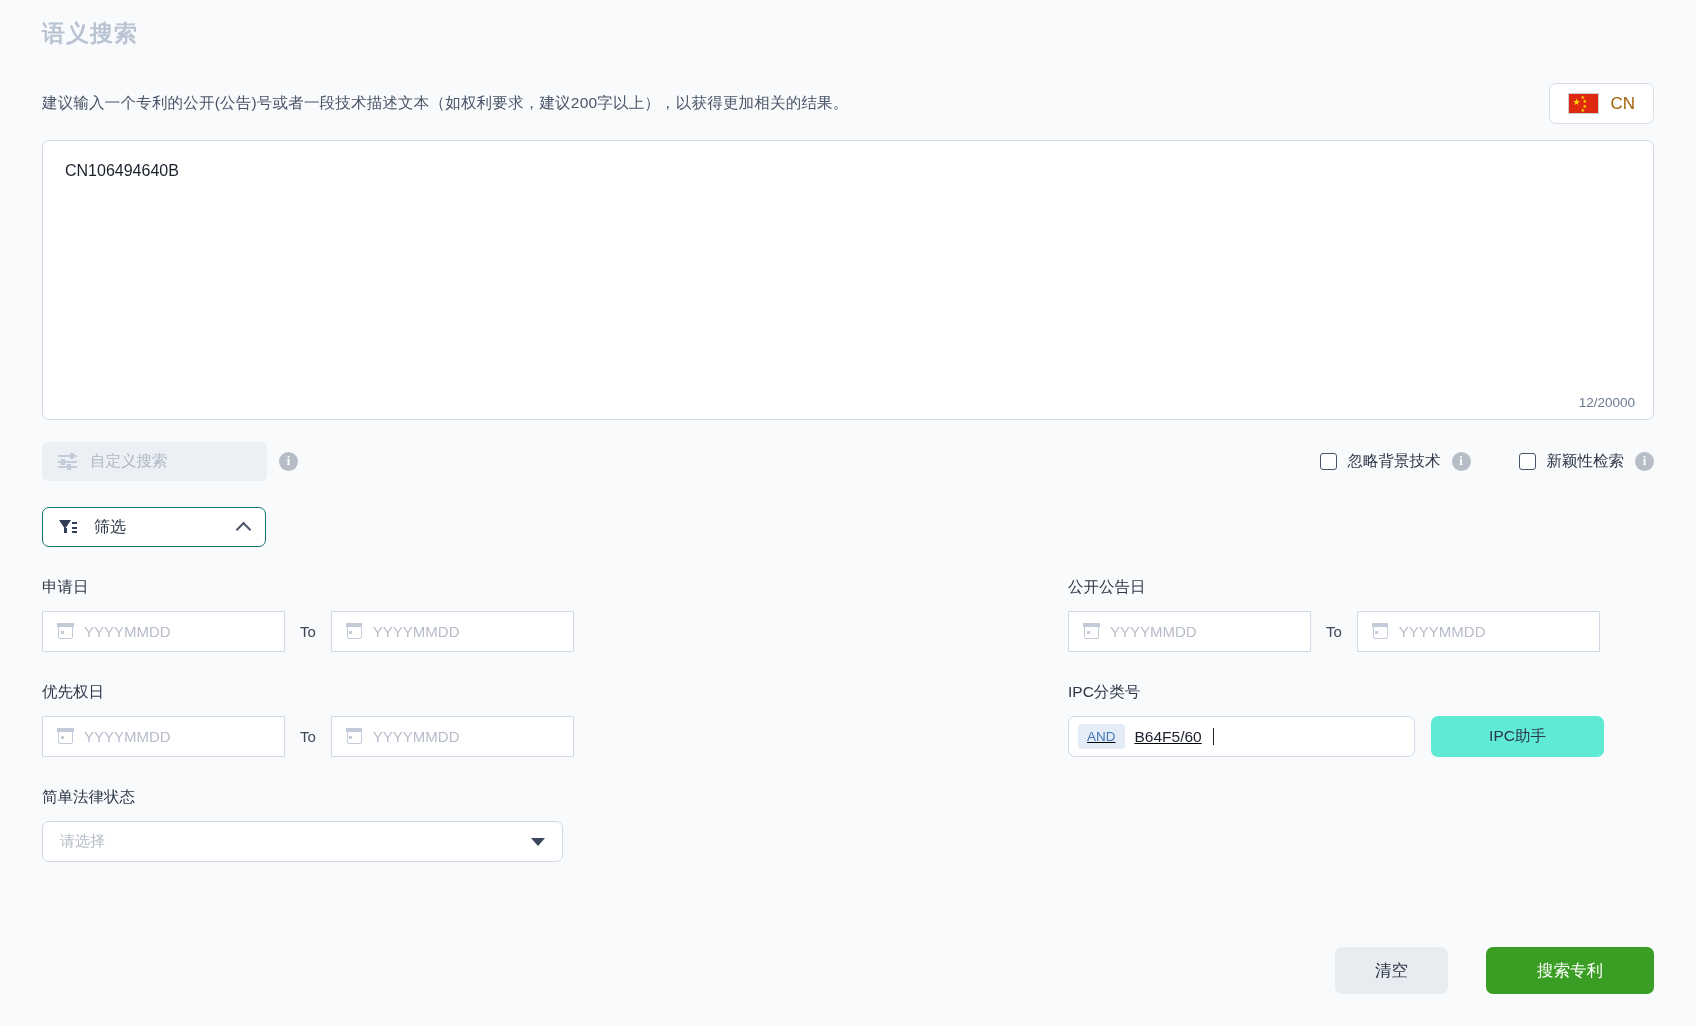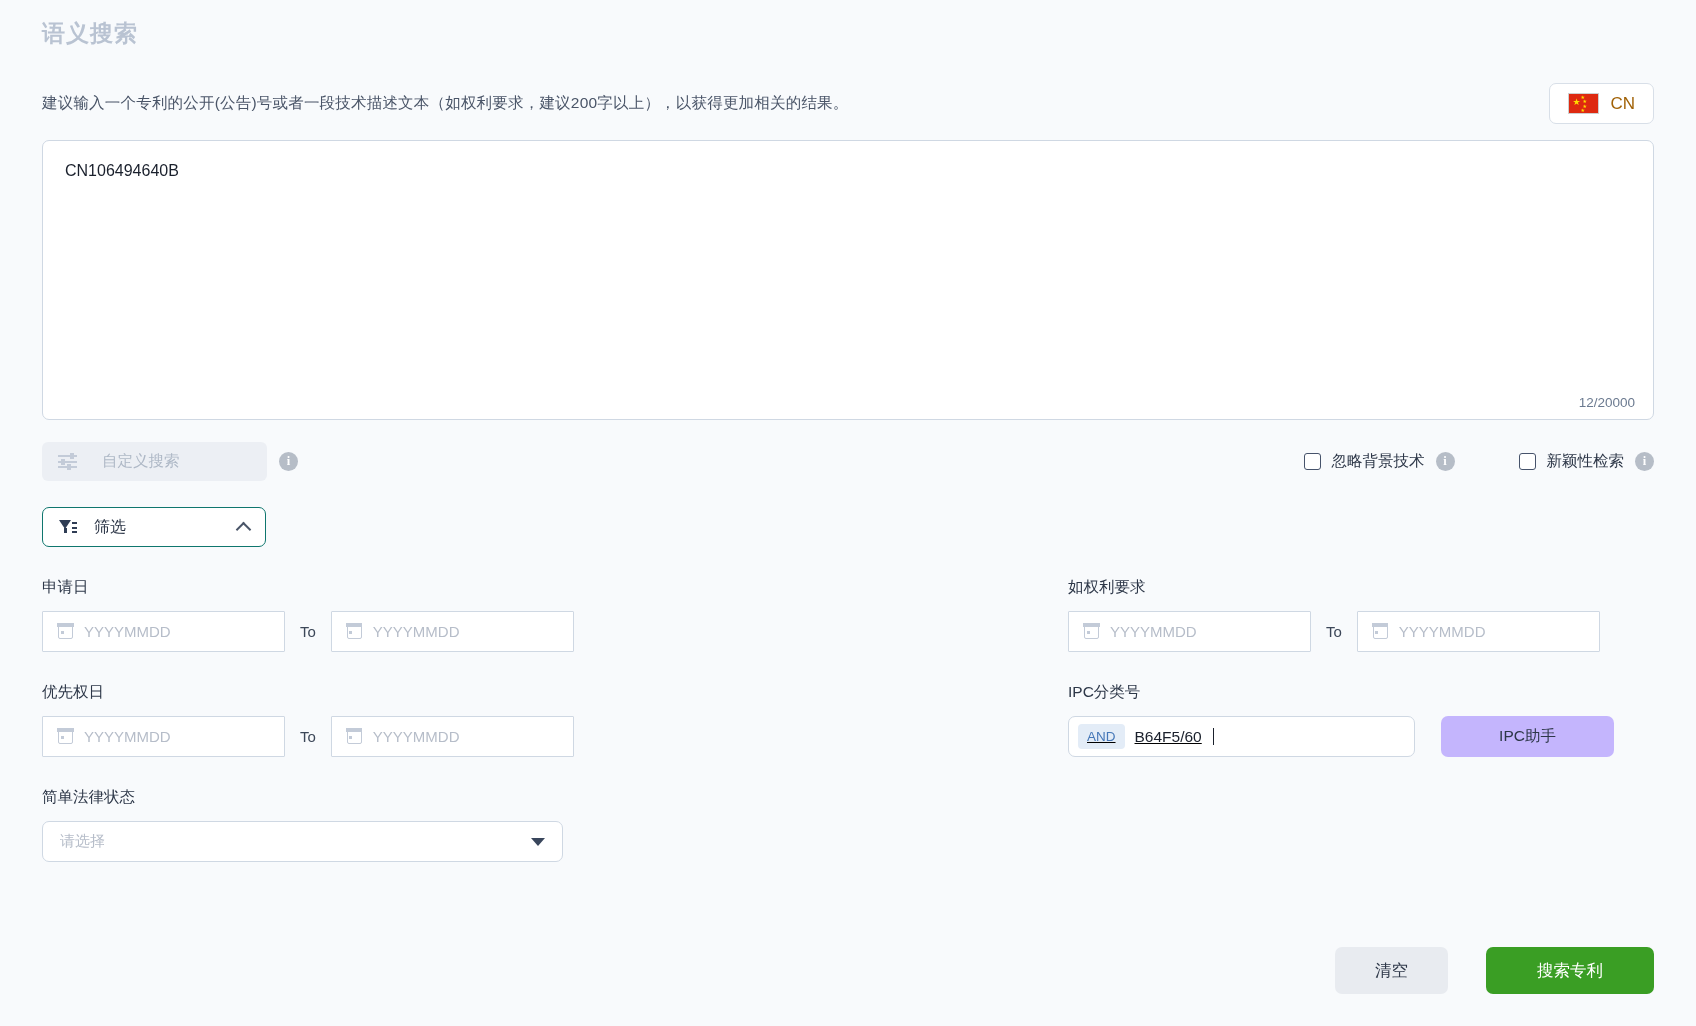--- a/index.html
+++ b/index.html
@@ -88,21 +88,21 @@
 
   
   .cs-row {
     display: flex;
     align-items: center;
     justify-content: space-between;
     margin-top: 22px;
   }
   .cs-left { display: flex; align-items: center; gap: 12px; }
   .cs-box {
-    display: flex; align-items: center; gap: 25px;
+    display: flex; align-items: center; gap: 13px;
     background: #eceff4;
     border-radius: 6px;
     width: 225px; height: 39px;
     padding: 0 16px;
     cursor: pointer;
   }
   .cs-label { font-size: 15.5px; color: #aeb8c6; }
   .sliders-icon { width: 19px; height: 15px; position: relative; flex: none; }
   .sliders-icon i {
     position: absolute; height: 2px; background: #c3cbd8; display: block;
@@ -119,21 +119,21 @@
 
   .info-icon {
     width: 19px; height: 19px; border-radius: 50%;
     background: #b6bdc7; color: #ffffff;
     font-size: 12.5px; font-weight: bold;
     display: flex; align-items: center; justify-content: center;
     font-family: "Liberation Serif", serif;
     flex: none; cursor: pointer;
   }
 
-  .cs-right { display: flex; align-items: center; gap: 64px; }
+  .cs-right { display: flex; align-items: center; gap: 48px; }
   .cb-item { display: flex; align-items: center; gap: 11px; }
   .cbox {
     width: 17px; height: 17px;
     border: 1.6px solid #46536b;
     border-radius: 3px;
     background: #ffffff;
     flex: none; cursor: pointer;
   }
   .cb-label { font-size: 15.5px; color: #2d3748; }
 
@@ -252,26 +252,25 @@
   }
   .caret {
     display: inline-block;
     width: 1px; height: 17px;
     background: #1a202c;
     vertical-align: -3px;
     margin-left: 1px;
   }
   .ipc-helper {
     width: 173px; height: 41px;
-    background: #c4b5fd;
+    background: #5eead4;
     border-radius: 7px;
     display: flex; align-items: center; justify-content: center;
     font-size: 15.5px; color: #2d3748;
     cursor: pointer;
-    margin-left: 10px;
   }
 
   
   .select-box {
     width: 521px; height: 41px;
     background: #ffffff;
     border: 1px solid #cfd8e3;
     border-radius: 7px;
     display: flex; align-items: center;
     justify-content: space-between;
@@ -389,21 +388,21 @@
         </div>
         <span class="to-sep">To</span>
         <div class="date-input">
           <span class="cal-icon"></span>
           <span class="date-ph">YYYYMMDD</span>
         </div>
       </div>
     </div>
 
     <div class="field-block">
-      <div class="field-label">如权利要求</div>
+      <div class="field-label">公开公告日</div>
       <div class="date-row">
         <div class="date-input">
           <span class="cal-icon"></span>
           <span class="date-ph">YYYYMMDD</span>
         </div>
         <span class="to-sep">To</span>
         <div class="date-input">
           <span class="cal-icon"></span>
           <span class="date-ph">YYYYMMDD</span>
         </div>

